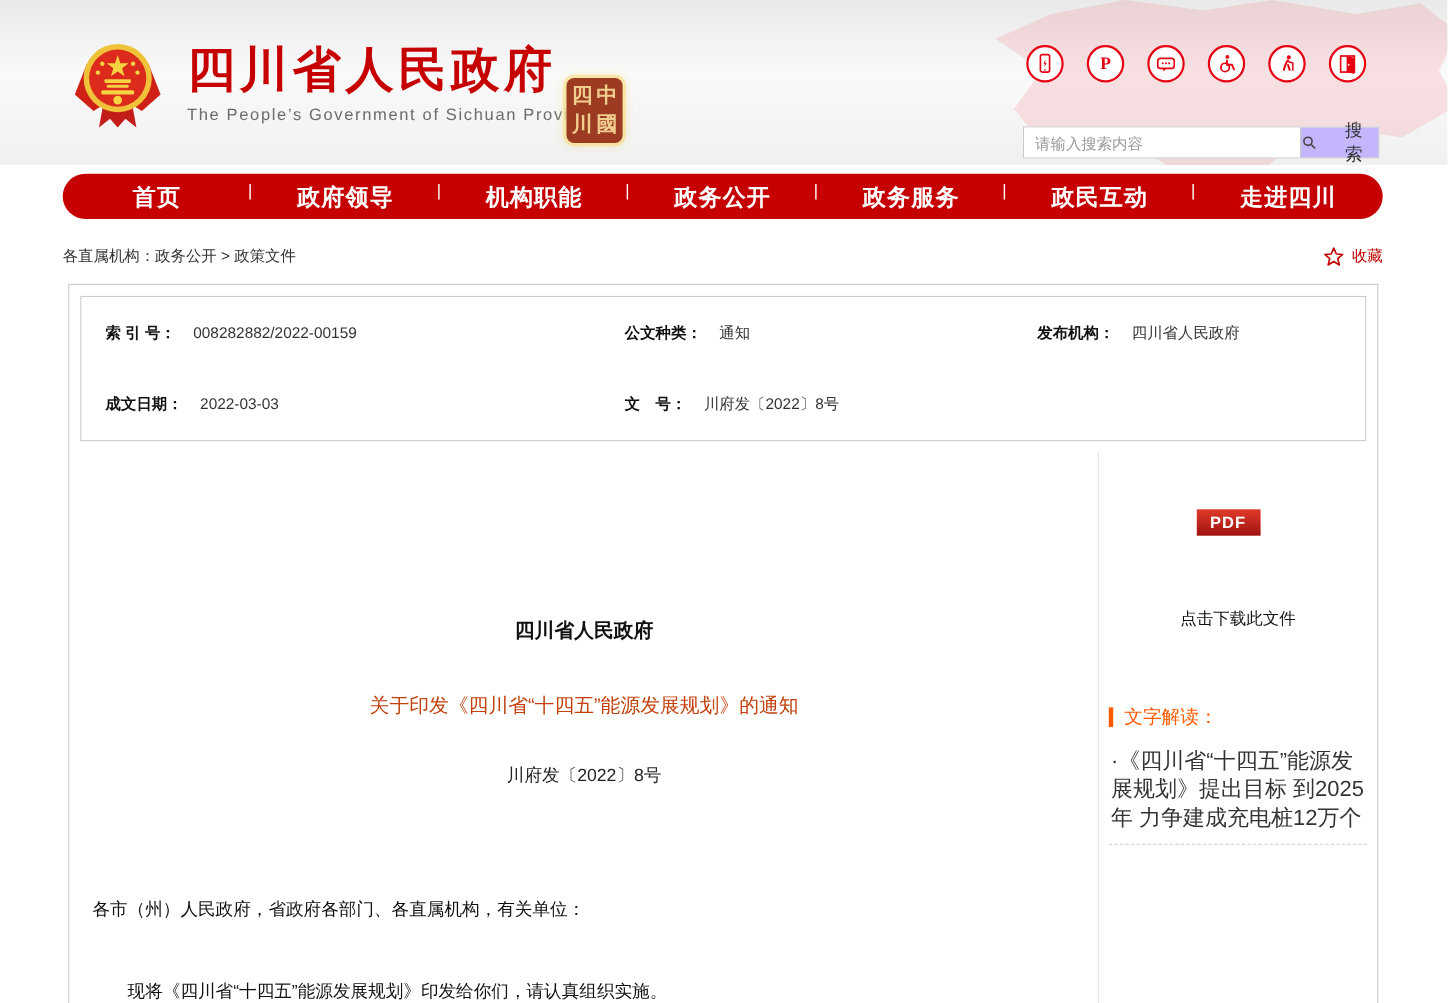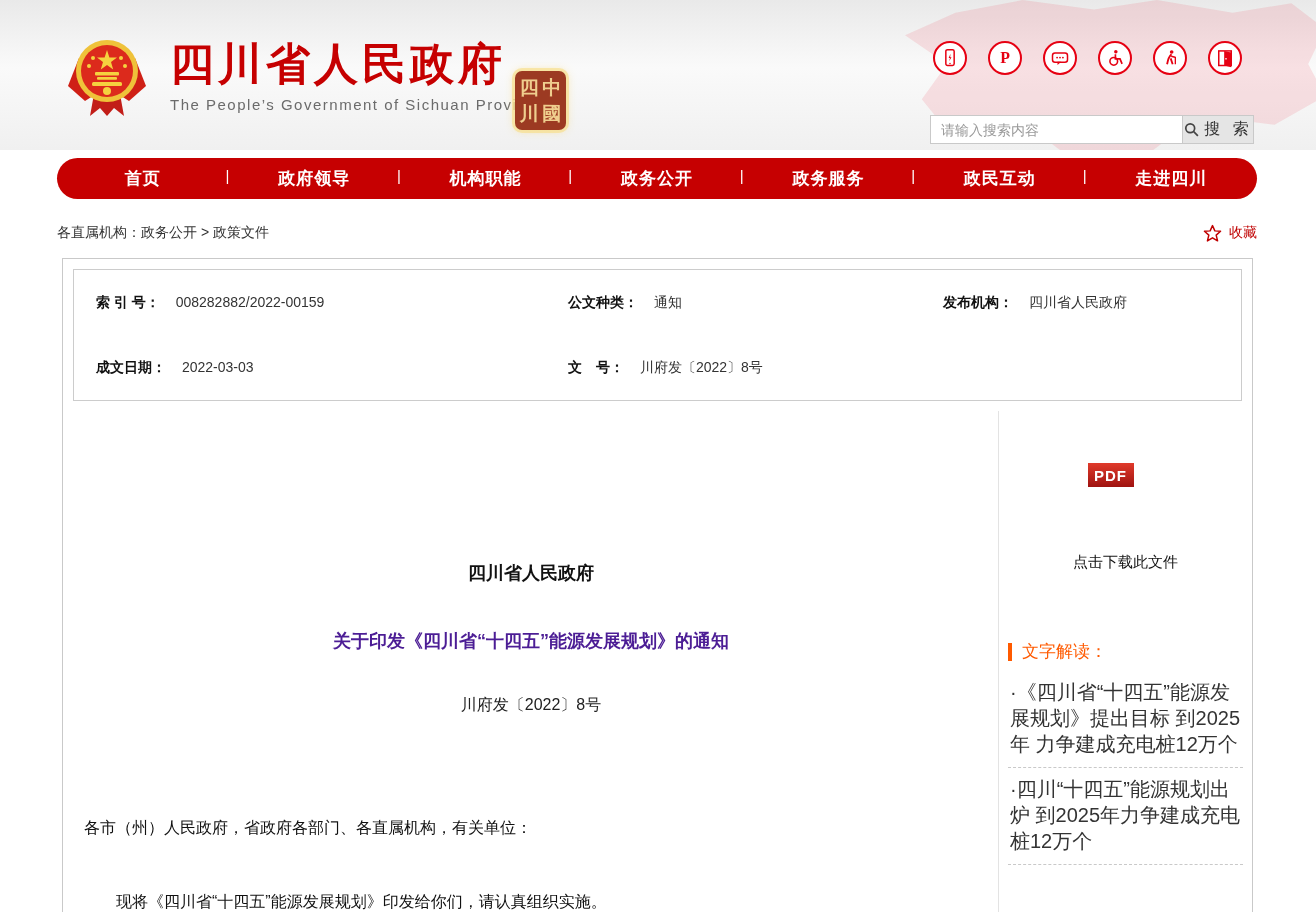--- a/index.html
+++ b/index.html
@@ -25,27 +25,27 @@
     font-weight:bold; font-size:19px; text-align:center; line-height:25px; }
 
   .header-icons { position:absolute; left:933px; top:41px; display:flex; gap:21px; }
   .icon-circle { width:34px; height:34px; border-radius:50%; border:2px solid #e60012; background:#fff;
     display:flex; align-items:center; justify-content:center; cursor:pointer; }
 
   .search-bar { position:absolute; left:930px; top:115px; width:324px; height:29px; display:flex;
     border:1px solid #c9c9c9; background:#fff; }
   .search-input { flex:1; border:none; outline:none; padding:0 10px; font-size:14px; color:#333; background:#fff; }
   .search-input::placeholder { color:#9a9a9a; }
-  .search-btn { width:71px; background:#e5e5e5; border:none; border-left:1px solid #c9c9c9; cursor:pointer;
-    display:flex; align-items:center; justify-content:center; gap:4px; font-size:16px; color:#333; letter-spacing:4px; }
+  .search-btn { width:71px; background:#c4b5fd; border:none; border-left:1px solid #c9c9c9; cursor:pointer;
+    display:flex; align-items:center; justify-content:center; gap:15px; font-size:16px; color:#333; letter-spacing:4px; }
 
   
   .main-nav { position:absolute; top:158px; left:57px; width:1200px; height:41px; background:#c60001;
     border-radius:21px; display:flex; align-items:center; list-style:none; }
-  .nav-item { flex:1; text-align:center; position:relative; color:#fff; font-size:17px; font-weight:bold;
+  .nav-item { flex:1; text-align:center; position:relative; color:#fff; font-size:21px; font-weight:bold;
     cursor:pointer; letter-spacing:1px; }
   .nav-item:not(:last-child)::after { content:"|"; position:absolute; right:-2px; top:0; color:#fff;
     font-weight:normal; font-size:15px; }
 
   
   .crumb-row { position:absolute; top:218px; left:57px; width:1200px; height:30px;
     display:flex; align-items:center; justify-content:space-between; }
   .breadcrumb { font-size:14px; color:#333; }
   .breadcrumb a { color:#333; text-decoration:none; cursor:pointer; }
   .fav-btn { display:flex; align-items:center; gap:6px; background:none; border:none; cursor:pointer;
@@ -56,35 +56,35 @@
     border:1px solid #c9c9c9; border-bottom:none; background:#fff; display:flex; flex-direction:column; }
   .meta-box { margin:10px; height:132px; border:1px solid #ccc; display:grid;
     grid-template-columns:472px 375px 1fr; grid-template-rows:1fr 1fr; align-items:center; }
   .meta-cell { padding-left:22px; font-size:14px; }
   .meta-cell .lbl { font-weight:bold; color:#111; margin-right:12px; }
   .meta-cell .val { color:#333; }
 
   .content-row { flex:1; display:flex; min-height:0; }
   .article { flex:1; padding:0 0 0 1px; }
   .doc-org-title { margin-top:150px; text-align:center; font-size:18px; font-weight:bold; color:#111; }
-  .doc-title { margin-top:44px; text-align:center; font-size:18px; font-weight:bold; color:#4c1d95; }
+  .doc-title { margin-top:44px; text-align:center; font-size:18px; font-weight:normal; color:#c2410c; }
   .doc-number { margin-top:42px; text-align:center; font-size:16px; color:#222; }
   .doc-p1 { margin-top:100px; padding:0 20px; font-size:16px; color:#111; line-height:24px; }
   .doc-p2 { margin-top:50px; padding:0 20px; font-size:16px; color:#111; line-height:24px; text-indent:2em; }
 
   
   .sidebar { width:254px; border-left:1px solid #e3e3e3; padding:36px 9px 0 9px;
     display:flex; flex-direction:column; align-items:center; }
   .pdf-link { display:block; width:76px; height:78px; position:relative; cursor:pointer; text-decoration:none; }
   .pdf-page { position:absolute; left:8px; top:0; width:66px; height:78px; background:#fdfdfd;
     border:1px solid #d5d5d5; box-shadow:1px 1px 3px rgba(0,0,0,.15); }
   .pdf-fold { position:absolute; right:-1px; top:-1px; width:0; height:0;
     border-top:16px solid #f0f0f0; border-left:16px solid transparent;
     filter:drop-shadow(-1px 1px 1px rgba(0,0,0,.2)); }
-  .pdf-banner { position:absolute; left:0; top:16px; width:46px; height:24px;
+  .pdf-banner { position:absolute; left:0; top:16px; width:58px; height:24px;
     background:linear-gradient(180deg,#e03a2b,#9f1310); color:#fff; font-weight:bold; font-size:15px;
     display:flex; align-items:center; justify-content:center; letter-spacing:1px; }
   .pdf-adobe-word { position:absolute; right:4px; bottom:4px; font-size:13px; font-weight:bold; color:#1a1a1a; }
   .pdf-swirl { position:absolute; left:18px; top:36px; }
   .download-label { margin-top:28px; font-size:15px; color:#111; cursor:pointer; text-decoration:none; }
 
   .explain-header { align-self:stretch; margin-top:68px; display:flex; align-items:center; gap:10px;
     font-size:17px; color:#ff5a00; }
   .explain-bar { width:4px; height:18px; background:#ff5a00; }
   .explain-list { align-self:stretch; list-style:none; margin-top:8px; }
@@ -251,18 +251,17 @@
         <span class="pdf-banner">PDF</span>
       </a>
       <a class="download-label">点击下载此文件</a>
 
       <div class="explain-header">
         <span class="explain-bar"></span>
         <span>文字解读：</span>
       </div>
       <ul class="explain-list">
         <li class="explain-item">·《四川省“十四五”能源发展规划》提出目标 到2025年 力争建成充电桩12万个</li>
-        <li class="explain-item">·四川“十四五”能源规划出炉 到2025年力争建成充电桩12万个</li>
       </ul>
     </aside>
 
   </div>
 </div>
 
 </body></html>

